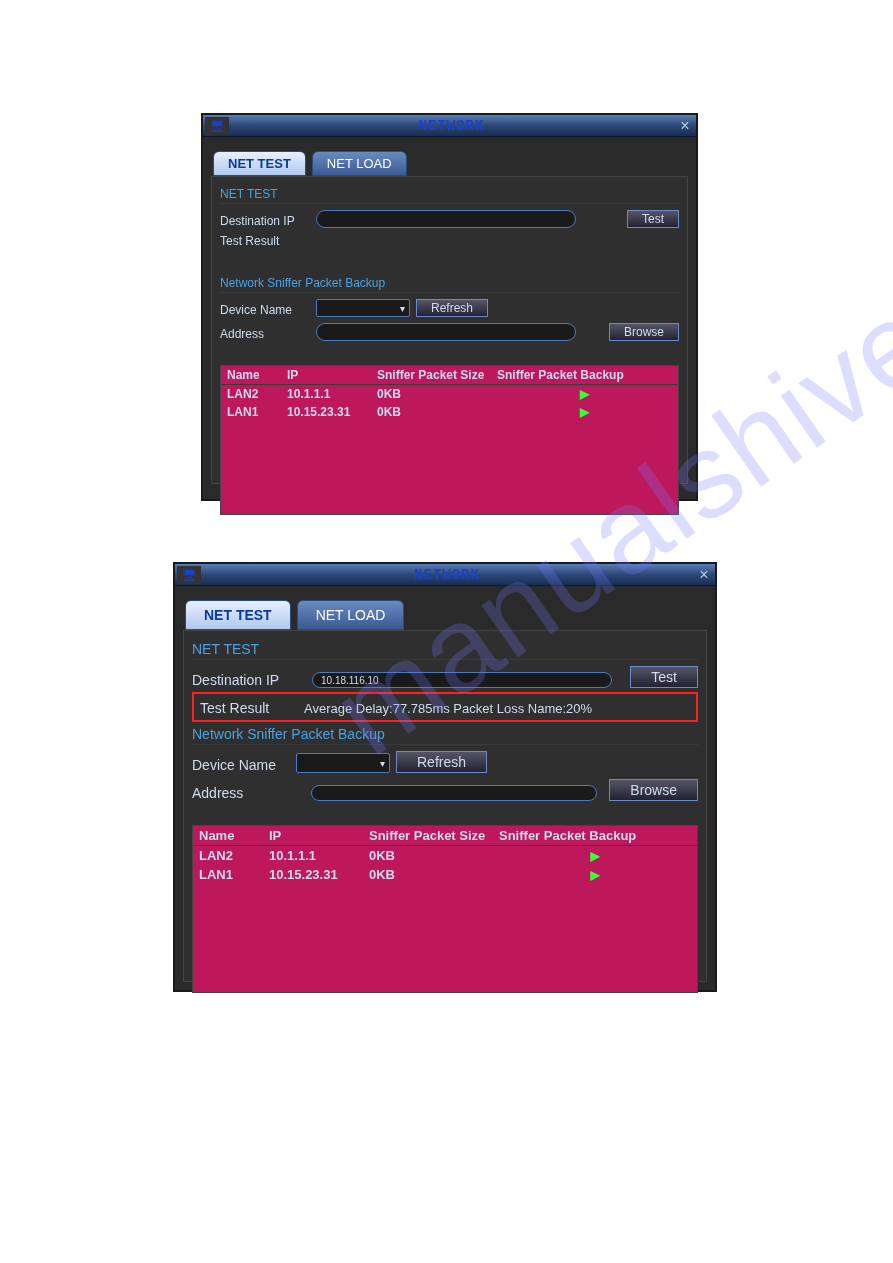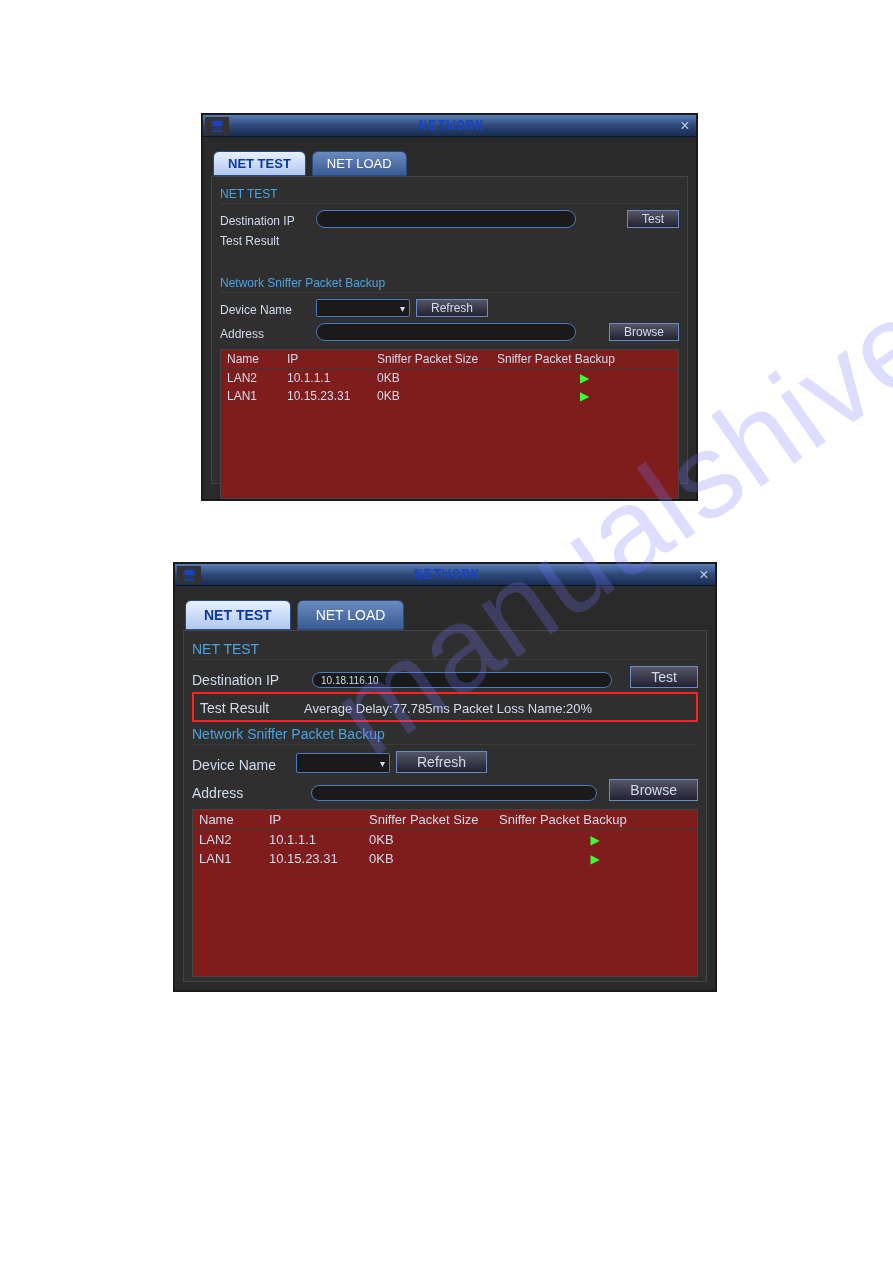--- a/index.html
+++ b/index.html
@@ -118,24 +118,25 @@
     border:1px solid #4a7ac0;
     height:18px; width:94px;
     border-radius:2px;
     color:#d0dbee;
     display:flex; align-items:center; justify-content:flex-end;
     padding-right:4px; font-size:10px;
   }
   .w2 .sel { height:20px; }
 
   .list {
-    margin-top:8px;
+    margin-top:24px;
     border:1px solid #444;
-    background:#7f1d1d;
+    background:#be185d;
     height:150px;
+    font-weight:bold;
   }
   .w2 .list { height: 168px; }
 
   .list-header, .list-row {
     display:grid;
     grid-template-columns: 60px 90px 120px 1fr;
     padding:2px 6px;
     font-size:12px;
     align-items:center;
   }

